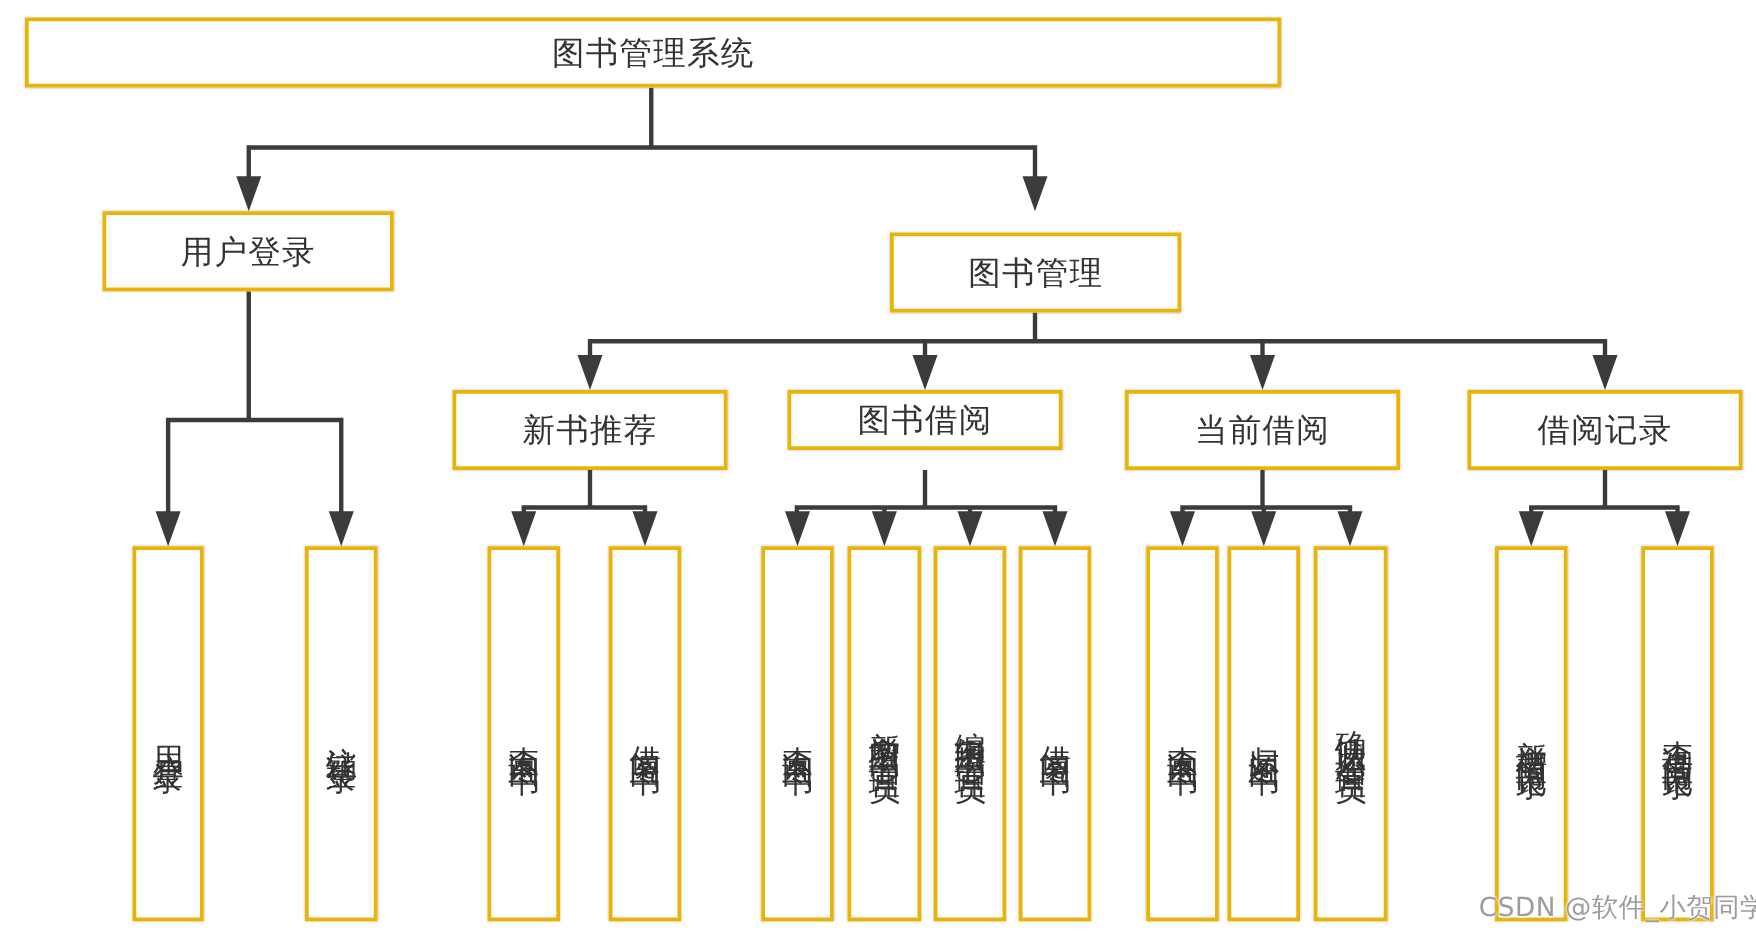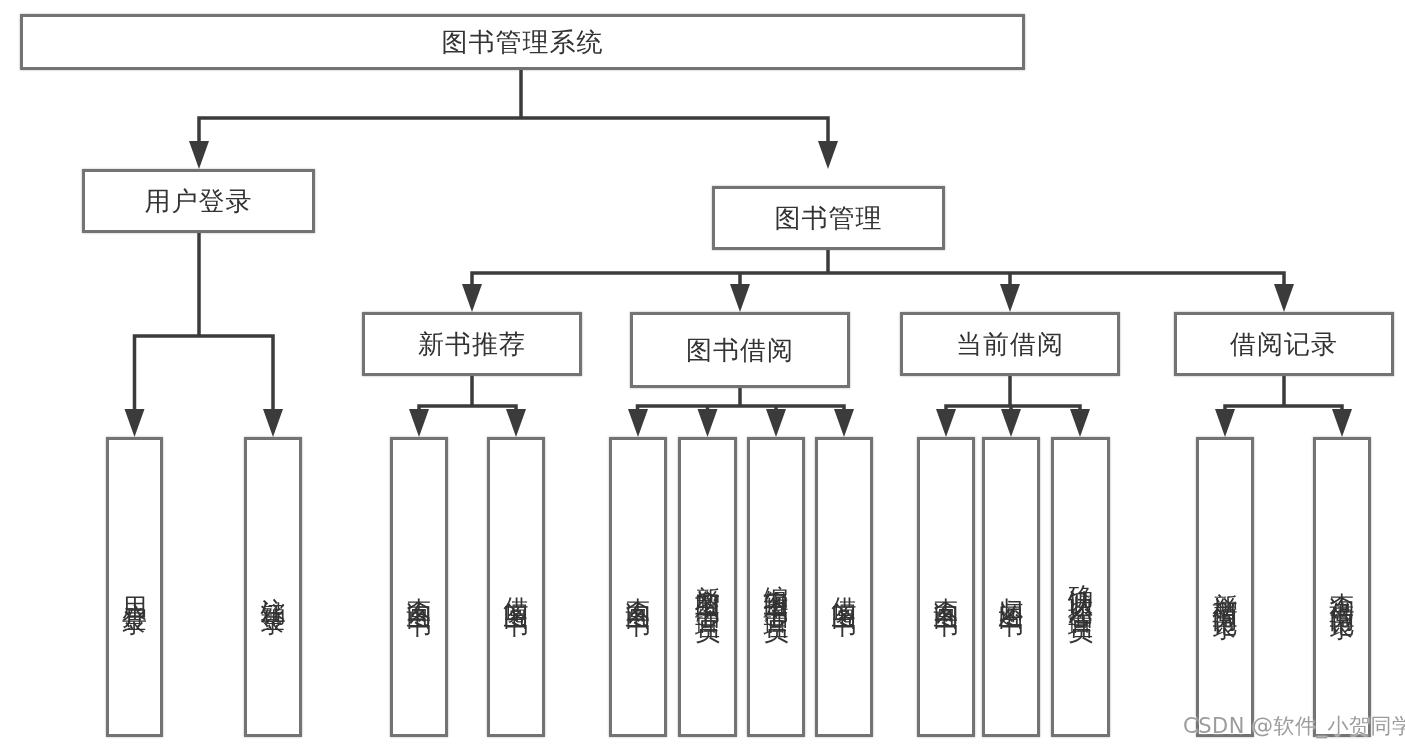--- a/index.html
+++ b/index.html
@@ -9,21 +9,21 @@
     background:#ffffff;
     overflow:hidden;
     font-family:"DejaVu Sans","Liberation Sans",sans-serif;
     color:#333333;
   }
   #wires{position:absolute;left:0;top:0;width:1405px;height:747px;z-index:1;}
   .node{
     position:absolute;
     box-sizing:border-box;
     background:#ffffff;
-    border:3px solid #737373;
+    border:3px solid #eab308;
     box-shadow:0 0 2px rgba(90,90,90,.45);
     display:flex;align-items:center;justify-content:center;
     z-index:2;
   }
   .h-node{font-size:26px;letter-spacing:1px;white-space:nowrap;}
   .v-node{font-size:25px;}
   .v-node .vtext{
     writing-mode:vertical-rl;
     text-orientation:mixed;
     letter-spacing:5px;
@@ -94,21 +94,21 @@
   <div class="node h-node" style="left:82px;top:169px;width:233px;height:64px;">
     <span>用户登录</span>
   </div>
   <div class="node h-node" style="left:712px;top:169px;width:233px;height:64px;margin-top:17px;">
     <span>图书管理</span>
   </div>
 
   <div class="node h-node" style="left:362px;top:312px;width:220px;height:64px;">
     <span>新书推荐</span>
   </div>
-  <div class="node h-node" style="left:630px;top:312px;width:220px;height:76px;">
+  <div class="node h-node" style="left:630px;top:312px;width:220px;height:48px;">
     <span>图书借阅</span>
   </div>
   <div class="node h-node" style="left:900px;top:312px;width:220px;height:64px;">
     <span>当前借阅</span>
   </div>
   <div class="node h-node" style="left:1174px;top:312px;width:220px;height:64px;">
     <span>借阅记录</span>
   </div>
 
   <div class="node v-node" style="left:106px;top:437px;width:57px;height:300px;">

